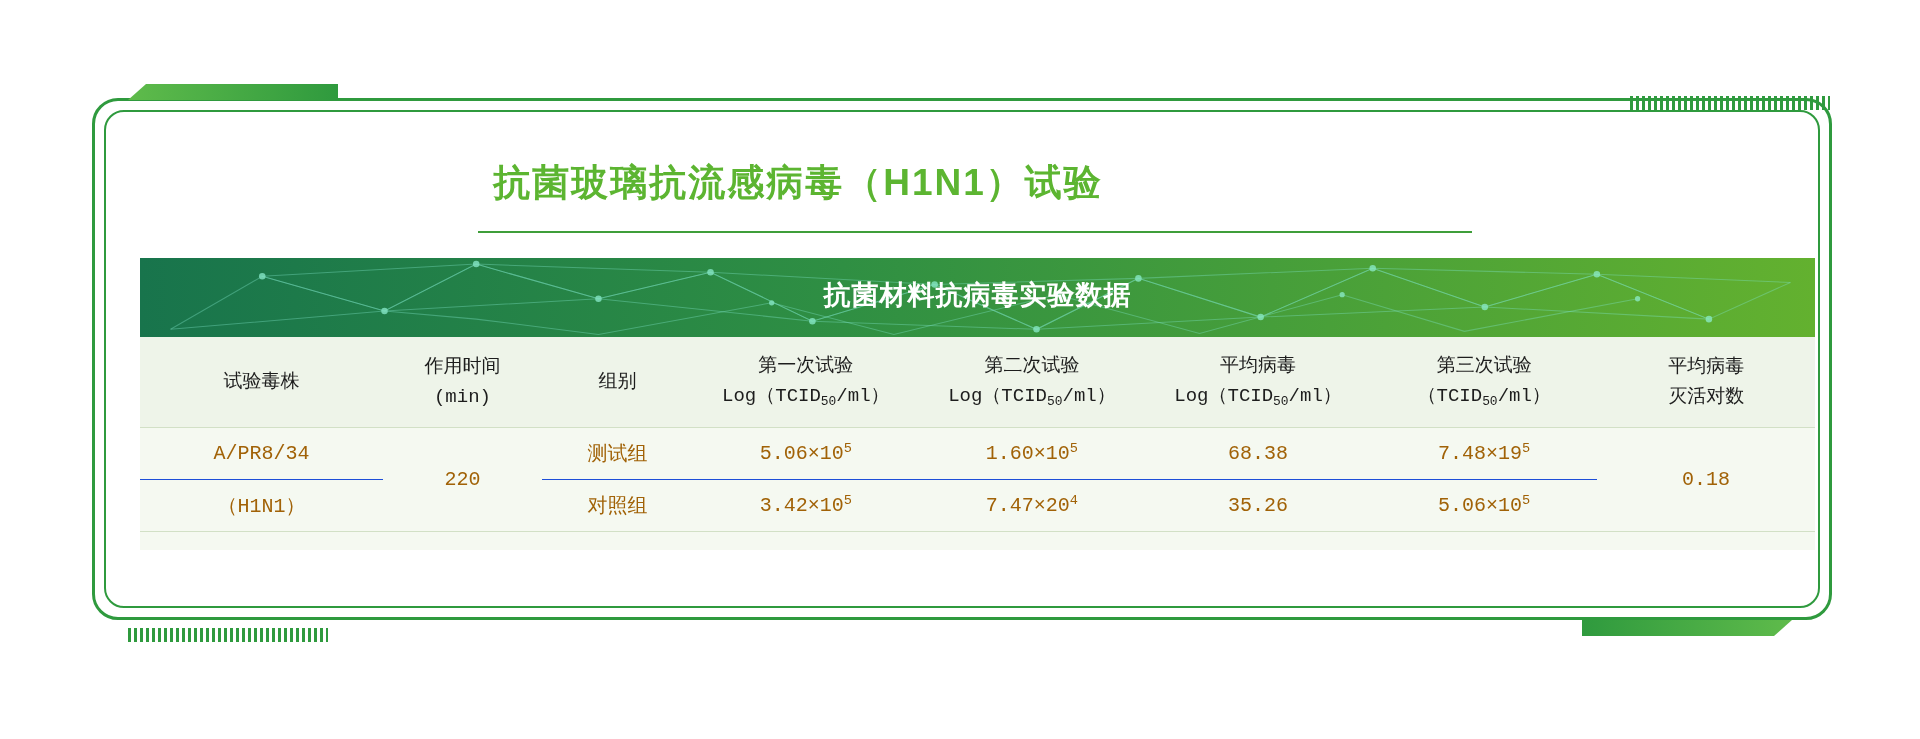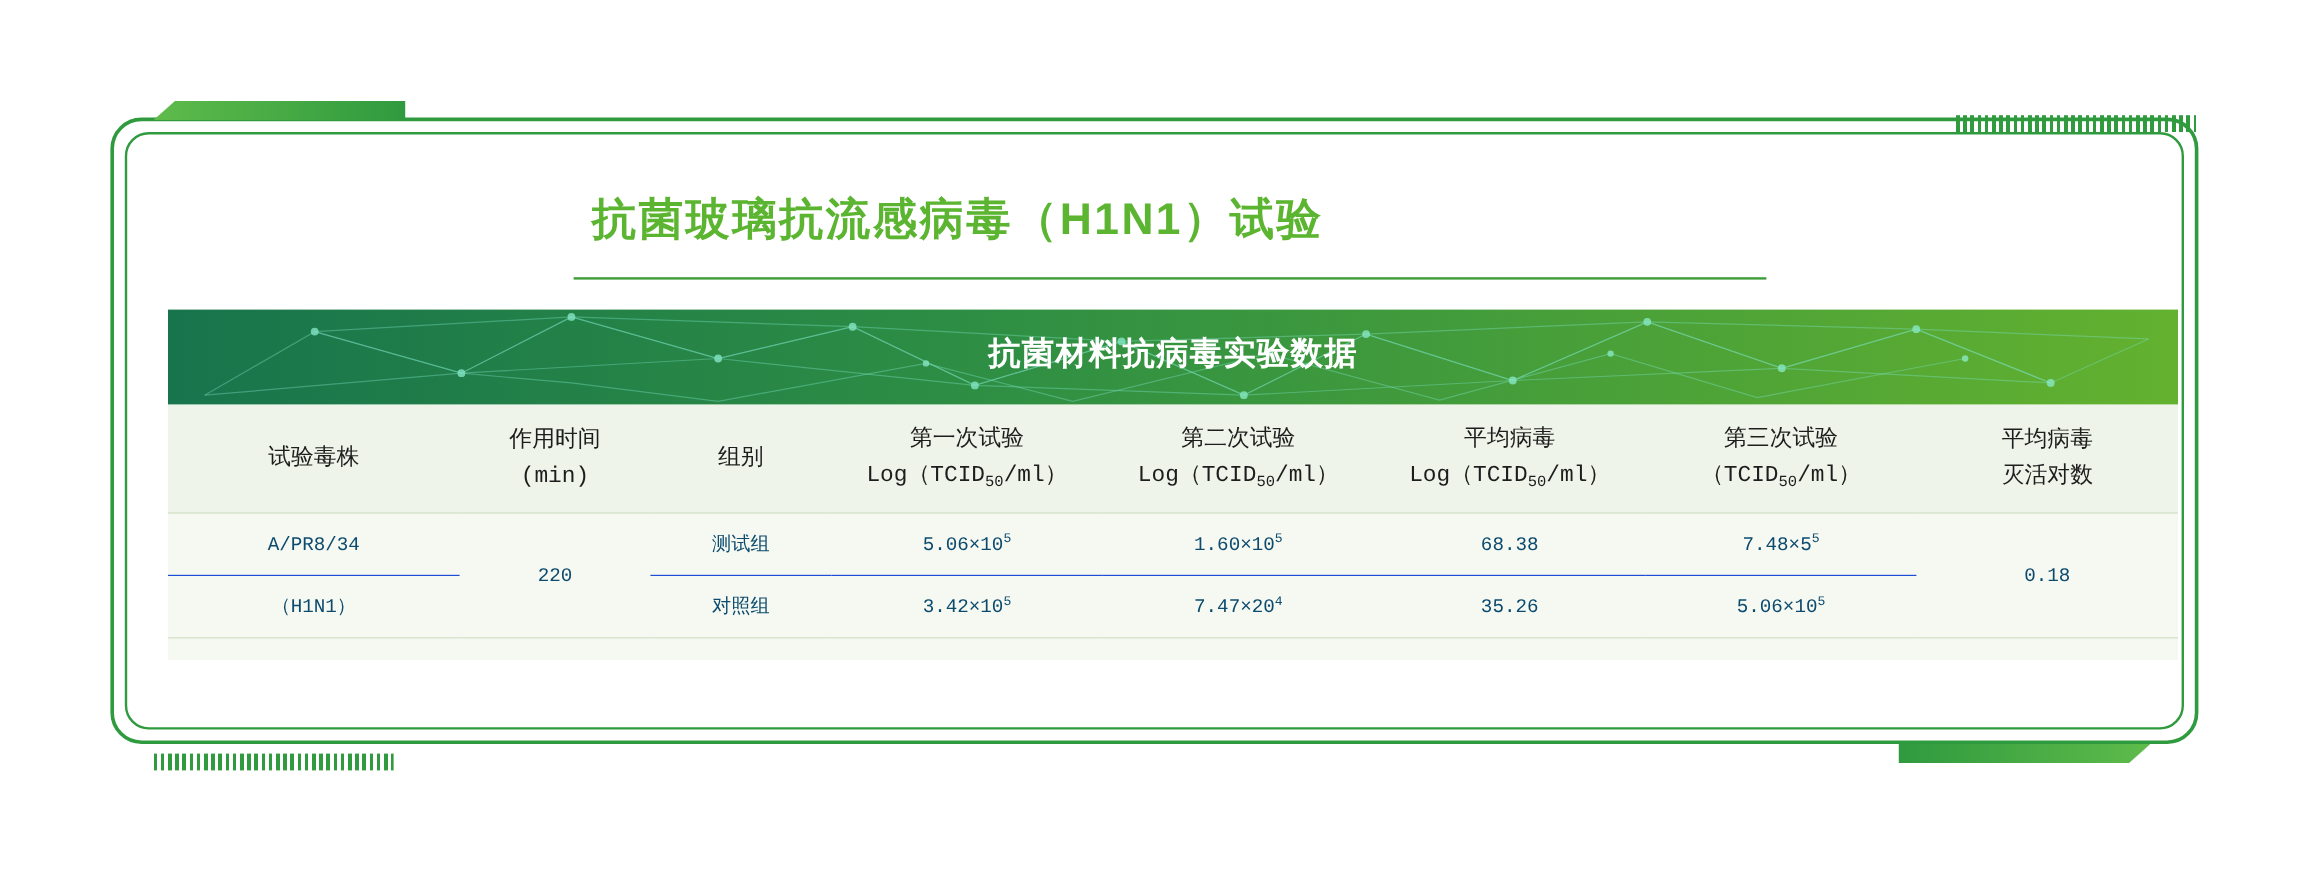--- a/index.html
+++ b/index.html
@@ -151,22 +151,22 @@
     vertical-align: middle;
     color: #1d1d1d;
     font-size: 19px;
     line-height: 31px;
     padding: 14px 4px;
   }
   table.data tbody td {
     background: #f5f9f1;
     text-align: center;
     vertical-align: middle;
-    color: #0c4a6e;
-    font-size: 16px;
+    color: #a16207;
+    font-size: 20px;
     height: 51px;
     padding: 0 4px;
   }
   .row-line td {
     border-top: 1px solid #d2e0c6;
   }
   .row-line-inner {
     border-top: 1px solid #1d4ed8;
   }
   sub {
@@ -281,21 +281,21 @@
         </tr>
       </thead>
       <tbody>
         <tr class="row-line">
           <td>A/PR8/34</td>
           <td rowspan="2">220</td>
           <td>测试组</td>
           <td><span>5.06×10</span><sup>5</sup></td>
           <td><span>1.60×10</span><sup>5</sup></td>
           <td>68.38</td>
-          <td><span>7.48×5</span><sup>5</sup></td>
+          <td><span>7.48×19</span><sup>5</sup></td>
           <td rowspan="2">0.18</td>
         </tr>
         <tr>
           <td class="row-line-inner">（H1N1）</td>
           <td class="row-line-inner">对照组</td>
           <td class="row-line-inner"><span>3.42×10</span><sup>5</sup></td>
           <td class="row-line-inner"><span>7.47×20</span><sup>4</sup></td>
           <td class="row-line-inner">35.26</td>
           <td class="row-line-inner"><span>5.06×10</span><sup>5</sup></td>
         </tr>

